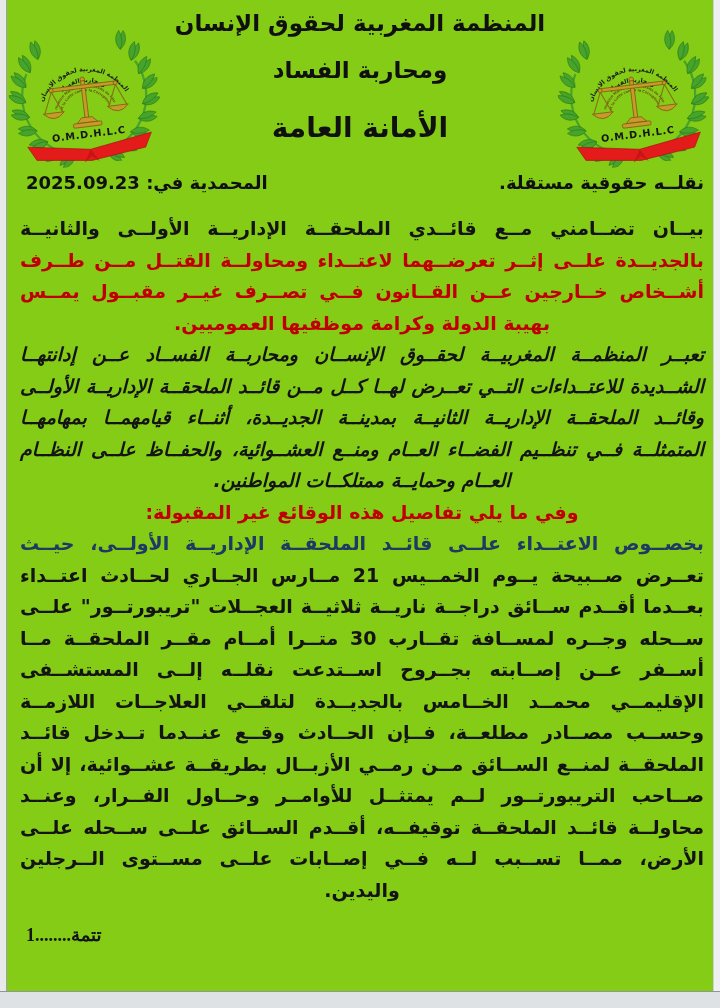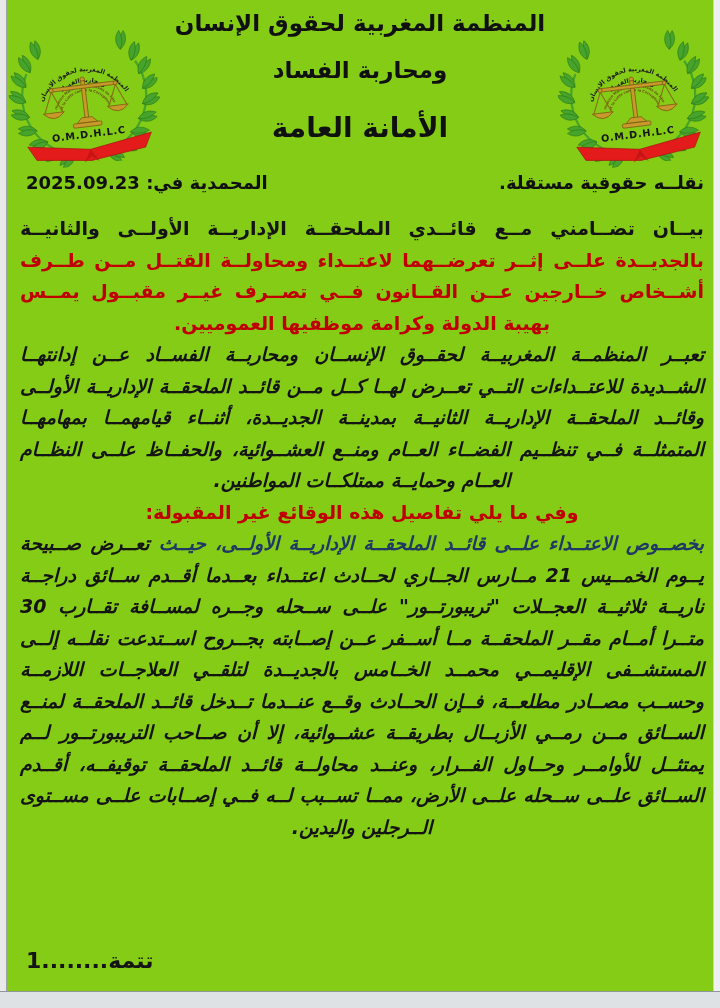--- a/index.html
+++ b/index.html
@@ -30,22 +30,22 @@
 
   
   .bodytext{position:absolute;top:213px;left:14px;right:16px;direction:rtl;color:var(--body-text);
         font-weight:bold;font-size:19px;line-height:31.5px;text-align:justify;margin-left:6px;}
   .bodytext p{margin:0;}
   .p1{margin-bottom:20px;text-align-last:center;}
   .p2{margin-bottom:12px;text-align-last:center;font-style:italic;}
   .heading-red{color:var(--red-text);text-align:left;text-align-last:center;margin-bottom:10px;}
   .red{color:var(--red-text);}
   .navy{color:var(--navy-text);}
-  .p3{text-align-last:center;font-style:italic;}
-  .footer-note{position:absolute;left:26px;top:948px;direction:rtl;font-size:22px;font-weight:bold;color:var(--body-text);}
+  .p3{text-align-last:center;}
+  .footer-note{position:absolute;left:26px;top:924px;direction:rtl;font-size:18px;font-weight:bold;color:var(--body-text);font-family:Liberation Serif, serif;}
 
   
   .wreath{fill:var(--wreath-green);stroke:#2d7a17;stroke-width:.8;}
   .stem{stroke:var(--wreath-green);stroke-width:3;fill:none;}
   .scales{fill:var(--scales-gold);stroke:#7a5a10;stroke-width:1;}
   .scales-line{stroke:#8a6a14;stroke-width:1.4;fill:none;}
   .ribbon{fill:var(--ribbon-red);stroke:#a30f0f;stroke-width:.8;}
   .ribbon-notch{fill:#c61414;}
   .arc-ar{font-size:8.5px;font-weight:bold;fill:#1b1b1b;font-family:"DejaVu Sans",sans-serif;}
   .arc-ar2{font-size:8px;font-weight:bold;fill:#1b1b1b;font-family:"DejaVu Sans",sans-serif;}

